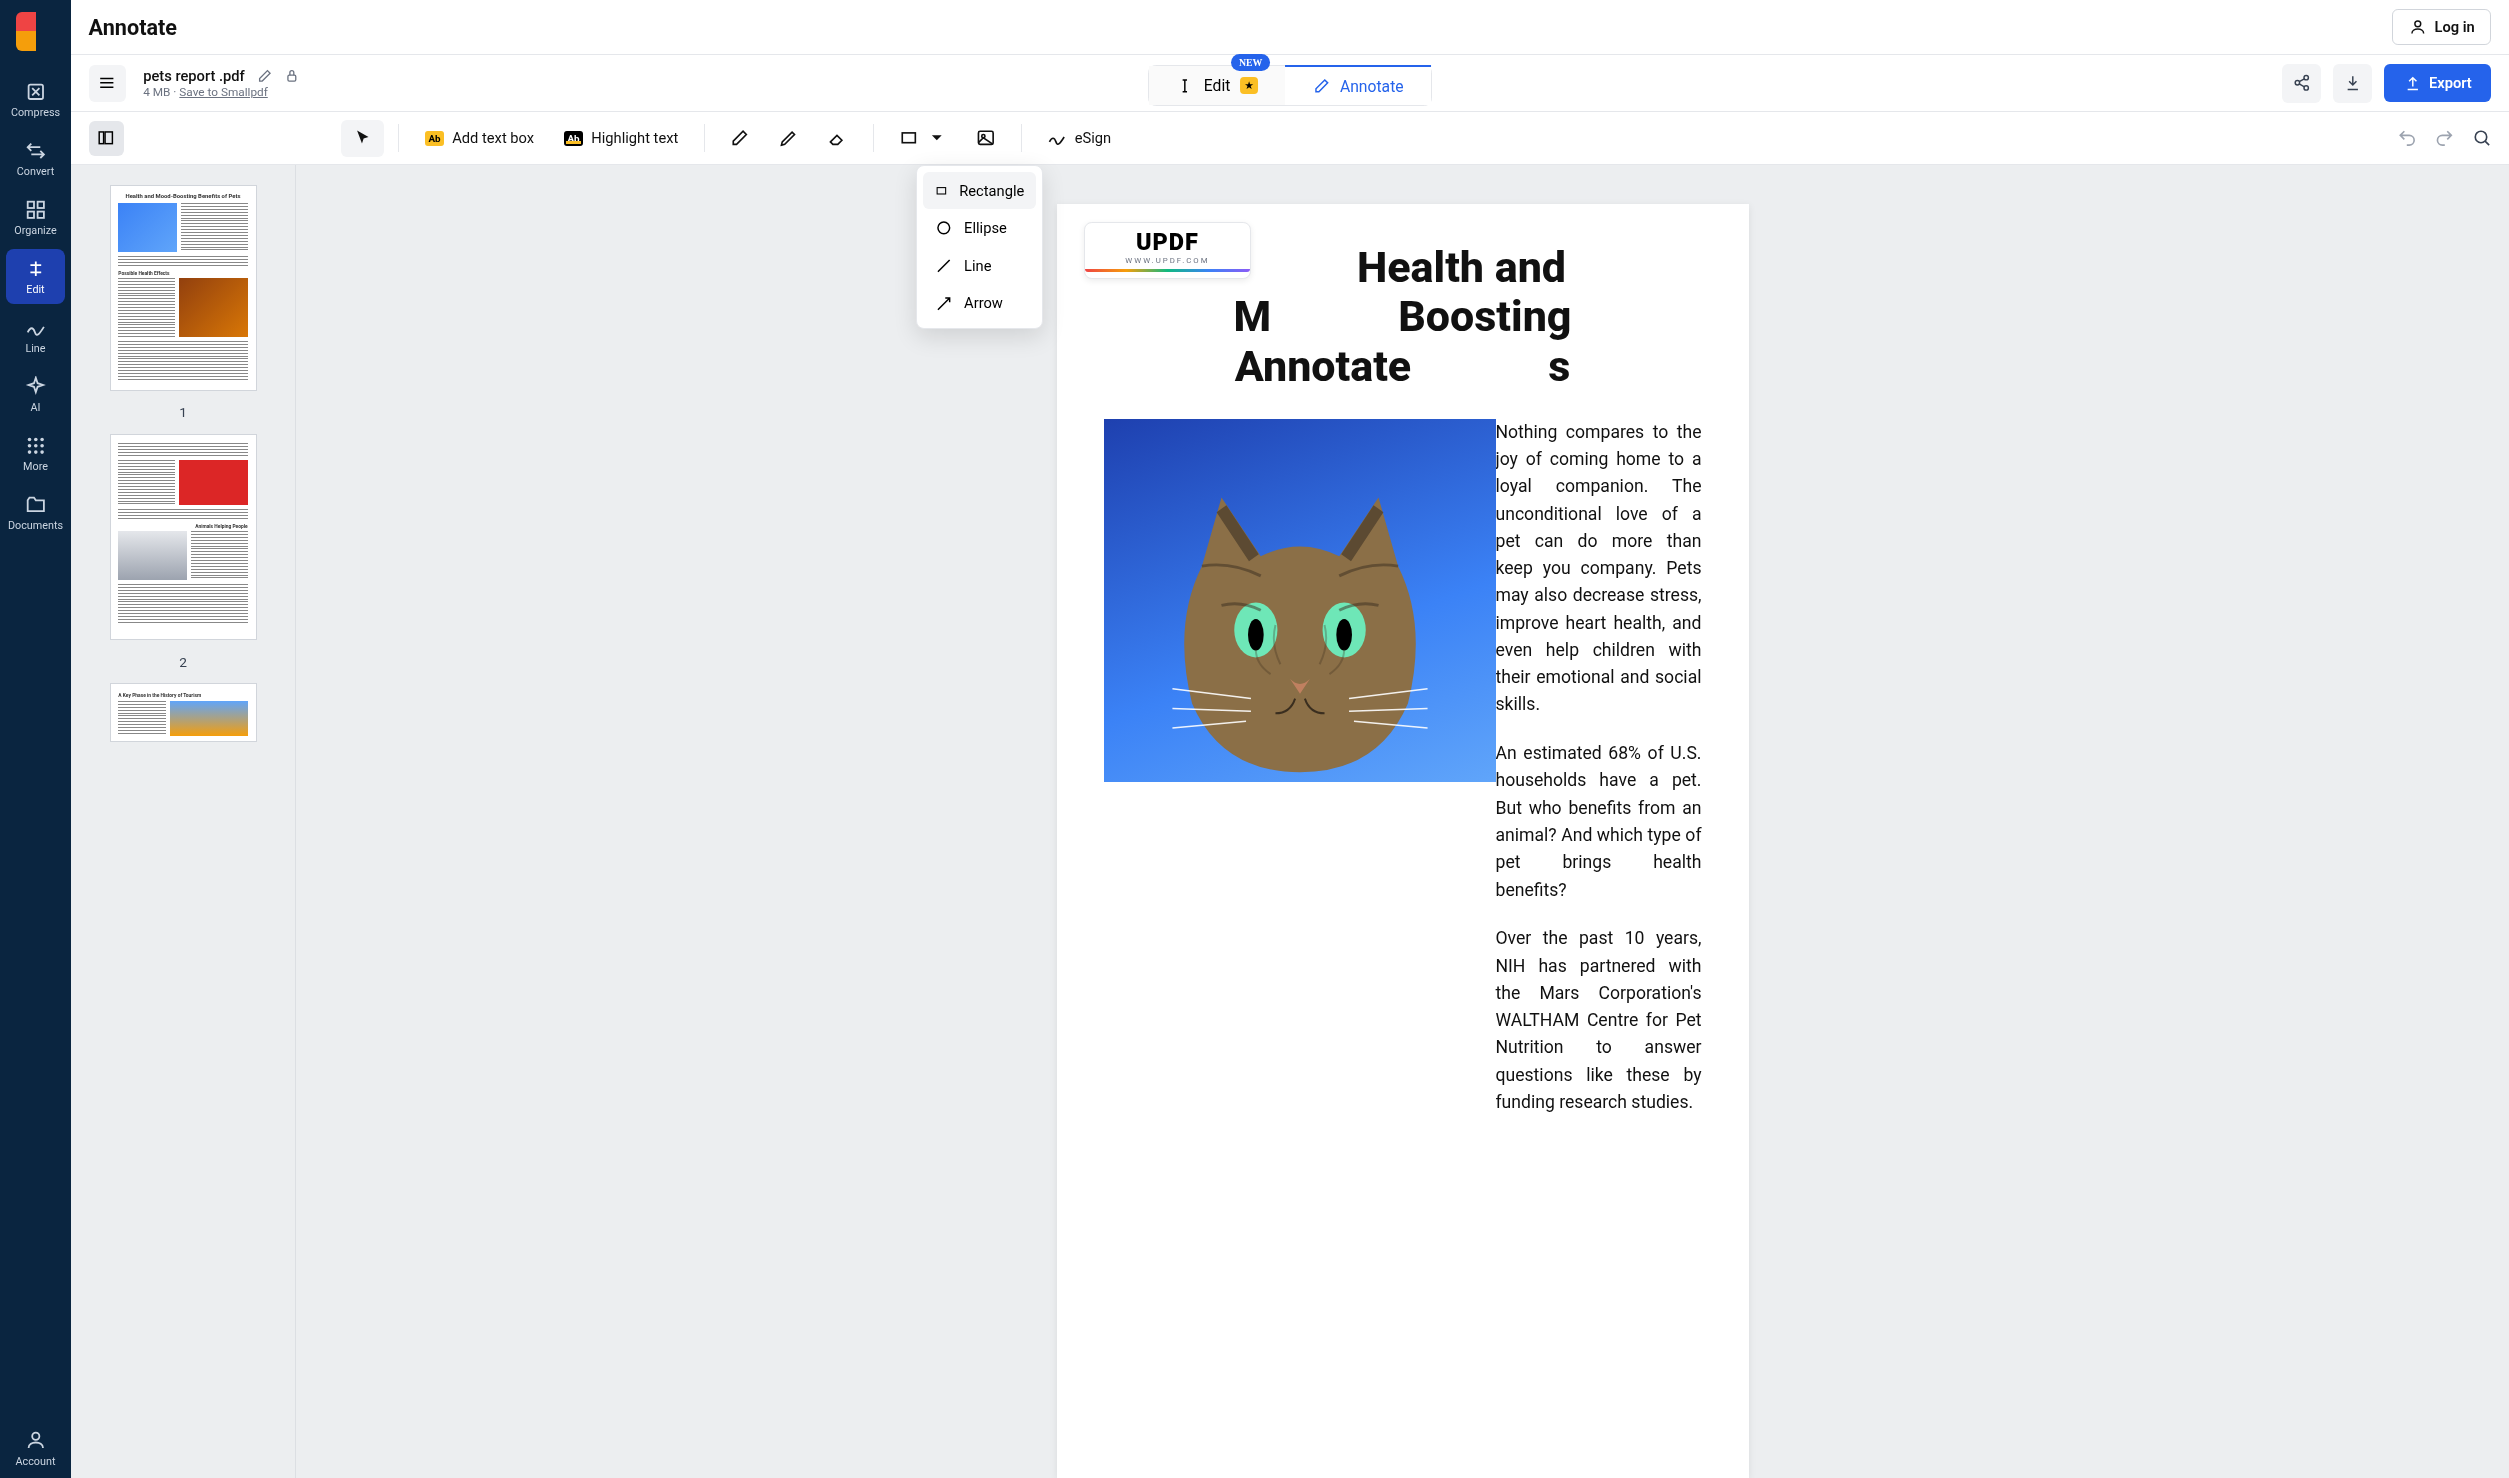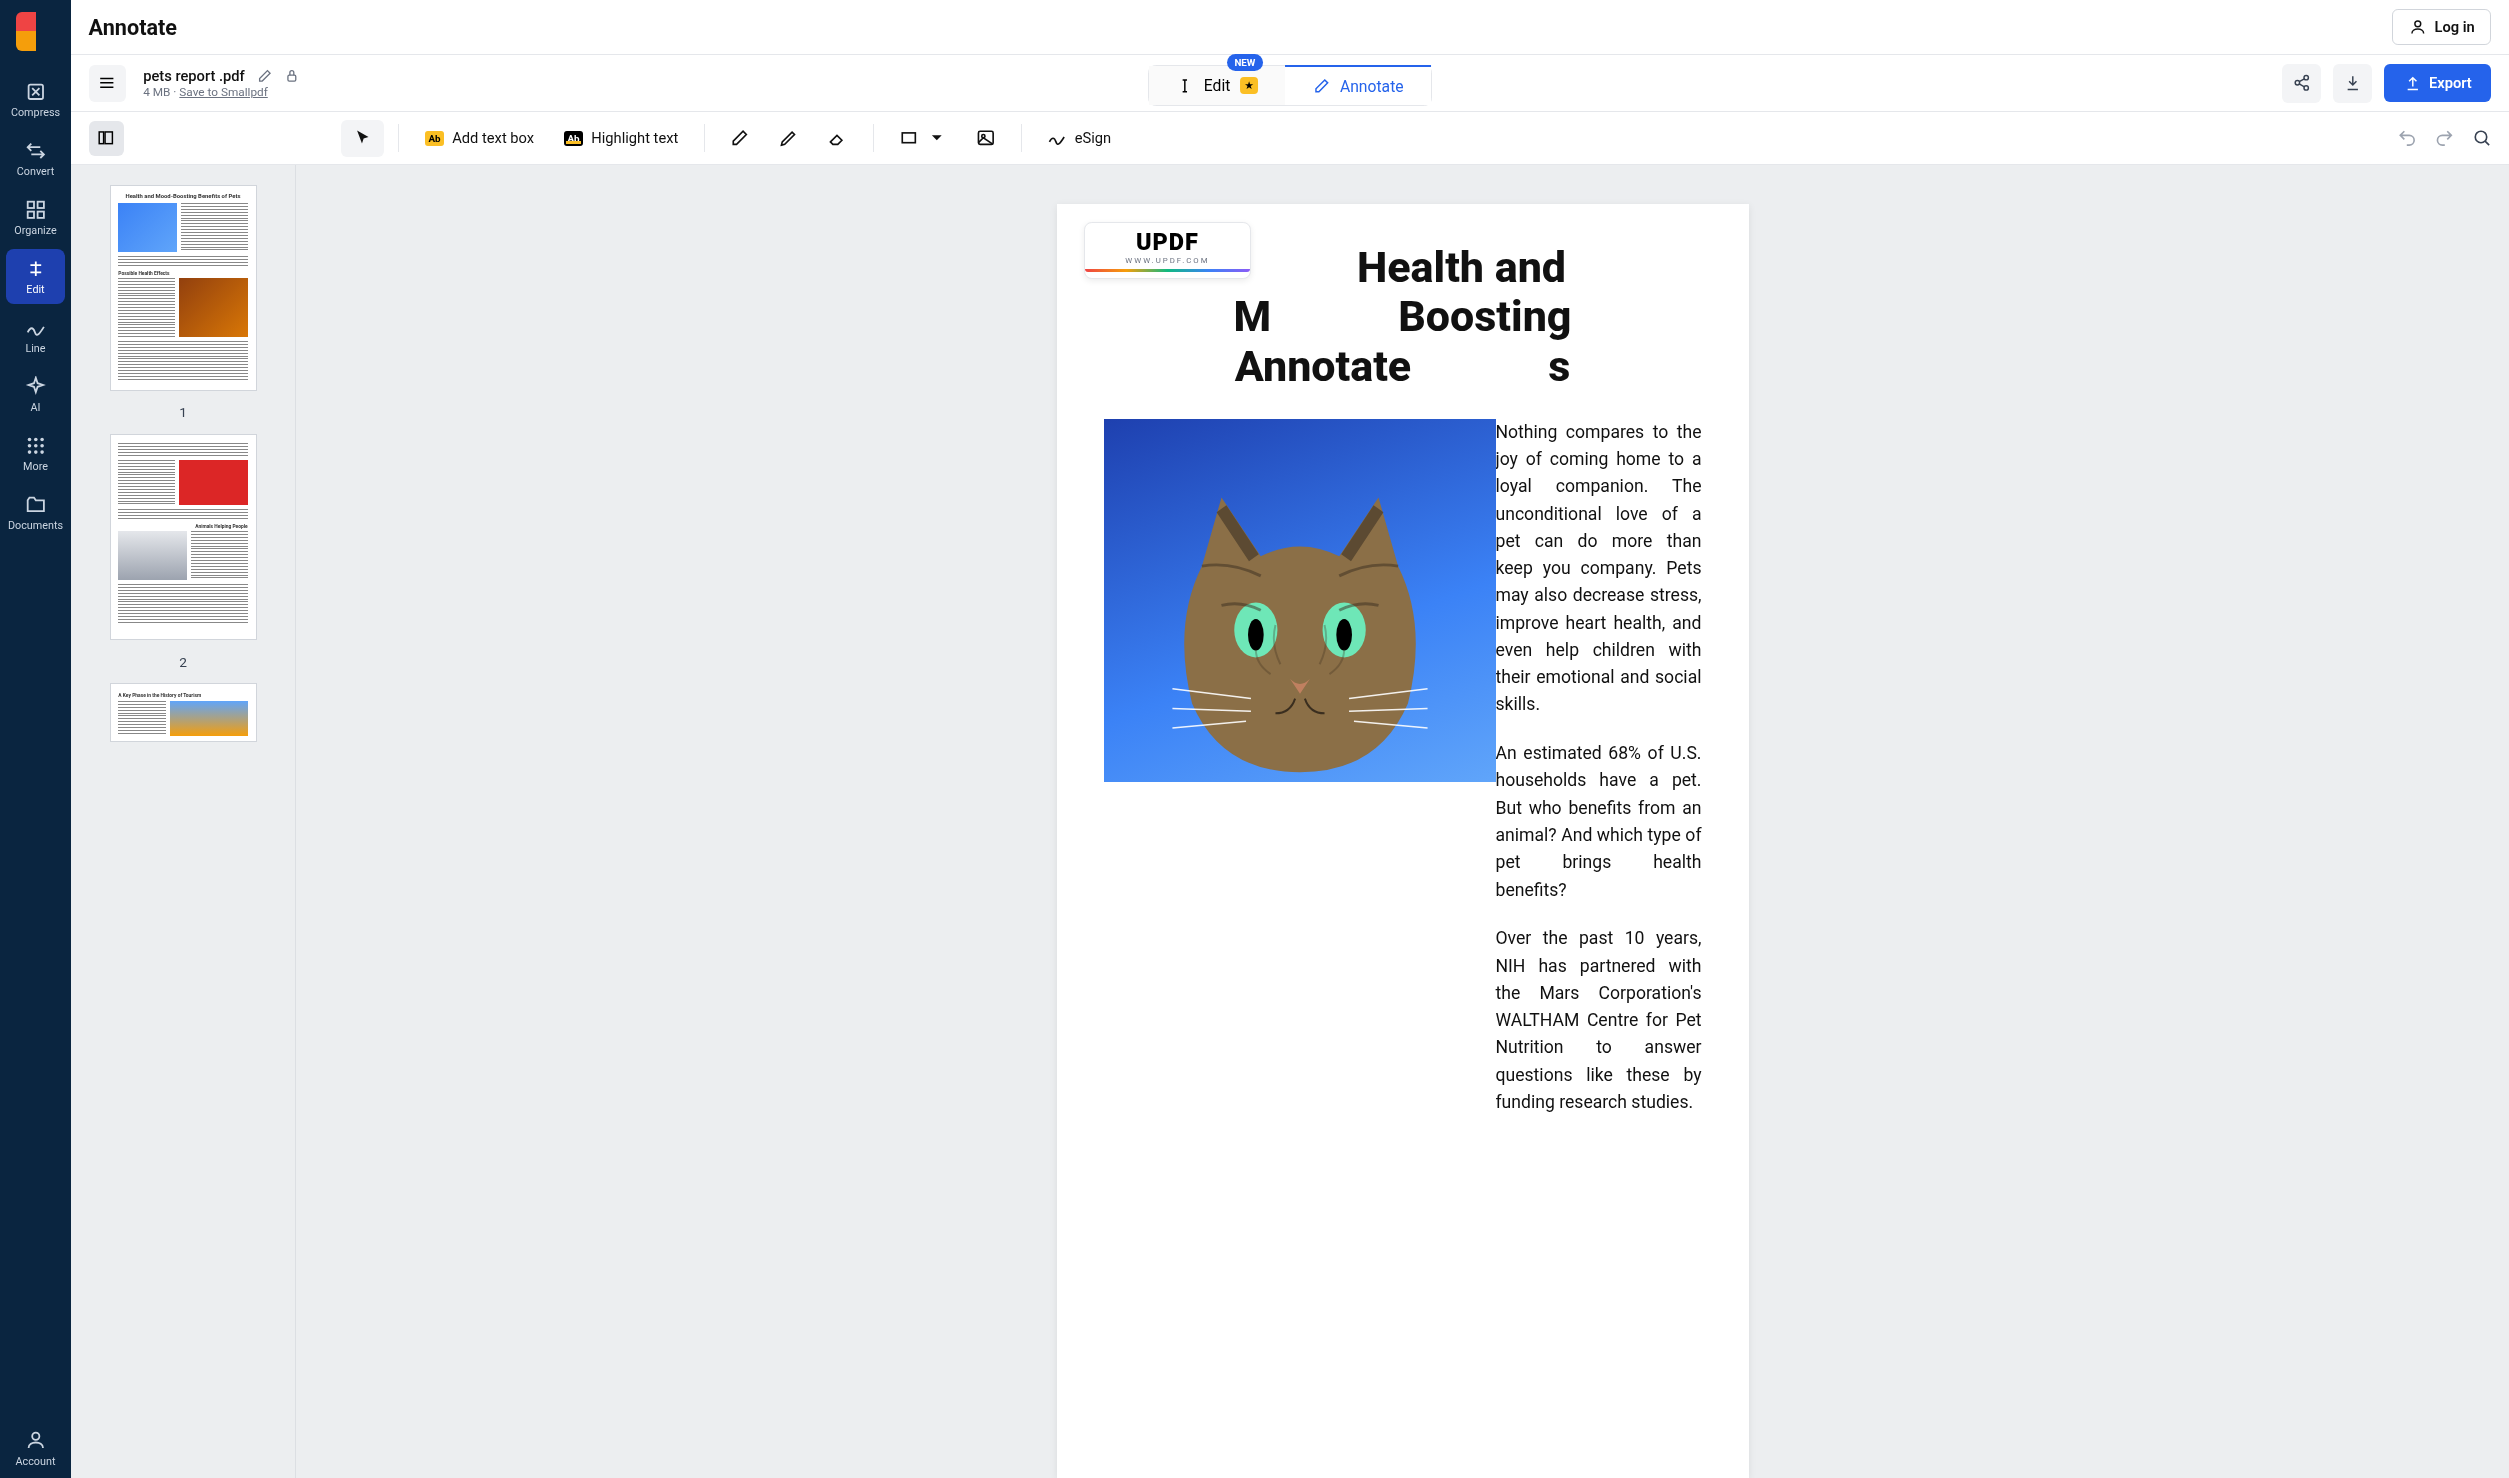--- a/index.html
+++ b/index.html
@@ -59,22 +59,22 @@
   position: absolute; left: 50%; transform: translateX(-50%); top: 9.8px;
   display: flex; border: 1px solid #e5e7eb; border-radius: 7.8px; overflow: visible;
 }
 .mode-tab {
   padding: 9.8px 27.4px; display: flex; align-items: center; gap: 9.8px;
   font-size: 15.7px; cursor: pointer; position: relative; background: #fafafa;
 }
 .mode-tab.active { background: #fff; color: #2563eb; border-top: 2.9px solid #2563eb; margin-top: -1px; }
 .mode-tab svg { width: 17.6px; height: 17.6px; }
 .new-badge {
-  position: absolute; top: -11.8px; right: 22px; background: #2563eb; color: #fff;
-  font-size: 9.8px; font-weight: 700; padding: 2.9px 7.8px; border-radius: 9.8px;
+  position: absolute; top: -11.8px; right: 15px; background: #2563eb; color: #fff;
+  font-size: 9.8px; font-weight: 700; padding: 2.9px 7.8px; border-radius: 9.8px; font-family: Liberation Serif, serif;
 }
 .star-badge { width: 17.6px; height: 17.6px; background: #fbbf24; border-radius: 3.9px; display: flex; align-items: center; justify-content: center; font-size: 10.8px; }
 
 .filebar-right { margin-left: auto; display: flex; align-items: center; gap: 11.8px; }
 .icon-btn {
   width: 39px; height: 39px; display: flex; align-items: center; justify-content: center;
   background: #f3f4f6; border-radius: 5.9px; cursor: pointer; color: #374151;
 }
 .export-btn {
   display: flex; align-items: center; gap: 7.8px; padding: 9.8px 19.6px;
@@ -383,20 +383,46 @@
           </svg>
         <svg viewBox="0 0 24 24" fill="none" stroke="currentColor" stroke-width="2">
             <path d="M15 14l5-5-5-5M20 9H9a6 6 0 000 12h3"></path>
           </svg>
         <svg viewBox="0 0 24 24" fill="none" stroke="#374151" stroke-width="2">
             <circle cx="11" cy="11" r="7"></circle>
             <path d="M21 21l-5-5"></path>
           </svg>
       </div>
 
+      <div class="shape-menu">
+        <div class="shape-item hover">
+          <svg viewBox="0 0 24 24" fill="none" stroke="currentColor" stroke-width="2">
+              <rect x="4" y="6" width="16" height="12"></rect>
+            </svg>
+          <span>Rectangle</span>
+        </div>
+        <div class="shape-item">
+          <svg viewBox="0 0 24 24" fill="none" stroke="currentColor" stroke-width="2">
+              <circle cx="12" cy="12" r="8"></circle>
+            </svg>
+          <span>Ellipse</span>
+        </div>
+        <div class="shape-item">
+          <svg viewBox="0 0 24 24" fill="none" stroke="currentColor" stroke-width="2">
+              <path d="M4 20L20 4"></path>
+            </svg>
+          <span>Line</span>
+        </div>
+        <div class="shape-item">
+          <svg viewBox="0 0 24 24" fill="none" stroke="currentColor" stroke-width="2">
+              <path d="M4 20L20 4M14 4h6v6"></path>
+            </svg>
+          <span>Arrow</span>
+        </div>
+      </div>
     </div>
 
     <div class="workspace">
       <div class="thumbs">
         <div class="thumb-page">
           <div style="font-weight:700;font-size:5.9px;text-align:center;margin-bottom:3.9px">Health and Mood-Boosting Benefits of Pets</div>
           <div class="t-row">
               <div class="t-img" style="width:59px;height:49px"></div>
               <div style="flex:1;background:repeating-linear-gradient(#888 0 1px,transparent 1px 2.9px)"></div>
             </div>

